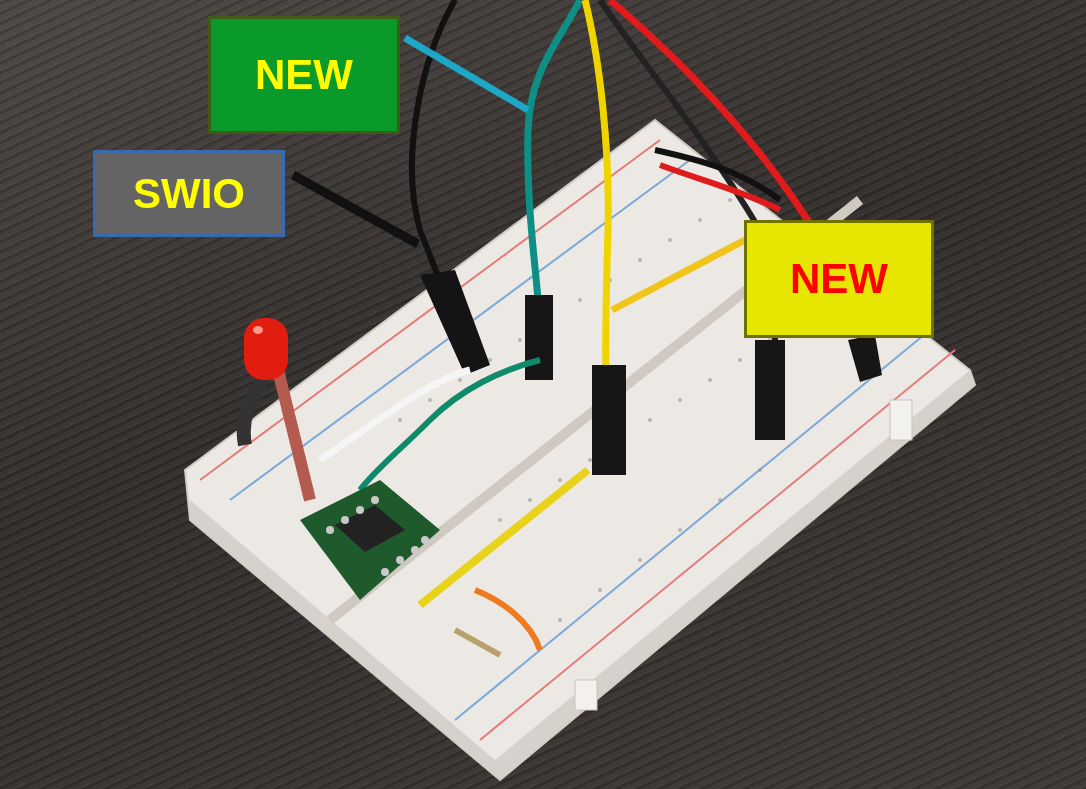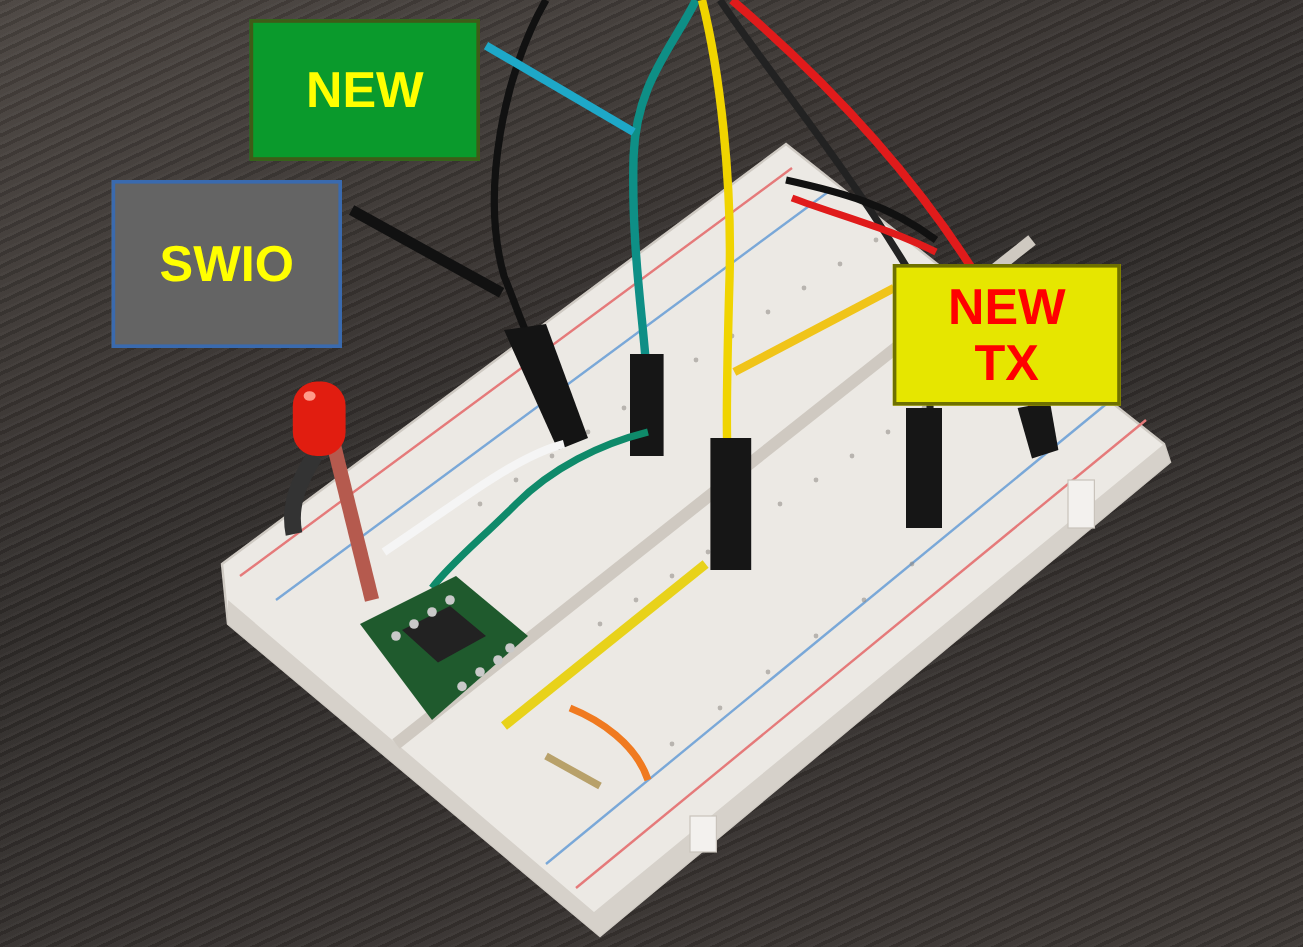--- a/index.html
+++ b/index.html
@@ -4,21 +4,21 @@
 <style>
   html,body{margin:0;padding:0;}
   body{width:1086px;height:789px;overflow:hidden;position:relative;
     background:#3a3532;font-family:"Liberation Sans",sans-serif;}
   .table-bg{position:absolute;inset:0;
     background:
       repeating-linear-gradient(155deg, rgba(255,255,255,0.05) 0 2px, rgba(0,0,0,0.08) 2px 5px, rgba(255,255,255,0.03) 5px 9px),
       linear-gradient(160deg,#4a4440 0%,#2f2b29 45%,#3b3633 100%);}
   .photo{position:absolute;inset:0;}
   .label{position:absolute;display:flex;align-items:center;justify-content:center;
-    text-align:center;font-weight:bold;line-height:1.12;box-sizing:border-box;}
+    font-weight:bold;line-height:1.12;box-sizing:border-box;}
   .label span{display:block;}
 </style>
 </head>
 <body>
 
 <div class="table-bg"></div>
 
 <svg class="photo" width="1086" height="789" viewBox="0 0 1086 789">
 
   <polygon points="185,470 655,120 970,370 975,385 500,780 190,520" fill="#ece9e4" stroke="#cfcac3" stroke-width="2"></polygon>
@@ -109,22 +109,21 @@
   <line x1="293" y1="175" x2="418" y2="244" stroke="#111" stroke-width="9"></line>
   <line x1="745" y1="240" x2="612" y2="310" stroke="#f0c419" stroke-width="7"></line>
 </svg>
 
 <div class="label" style="left:208px;top:16px;width:192px;height:118px;background:#0a9a2c;border:3px solid #3f5b17;color:#ffff00;font-size:42px;">
   <div>
     <span>NEW</span>
   </div>
 </div>
 
-<div class="label" style="left:93px;top:150px;width:192px;height:140px;background:#646464;border:3px solid #3a6aae;color:#ffff00;font-size:42px;">
+<div class="label" style="left:93px;top:150px;width:192px;height:87px;background:#646464;border:3px solid #3a6aae;color:#ffff00;font-size:42px;">
   <span>SWIO</span>
 </div>
 
 <div class="label" style="left:744px;top:220px;width:190px;height:118px;background:#e6e600;border:3px solid #6e7000;color:#ff0000;font-size:42px;">
   <div>
     <span>NEW</span>
-    <span>TX</span>
   </div>
 </div>
 
 </body></html>

